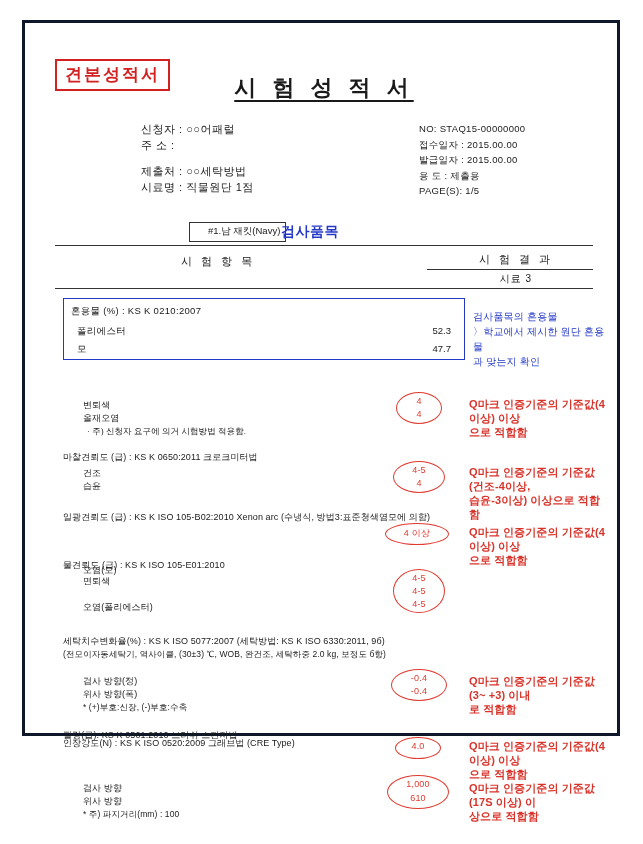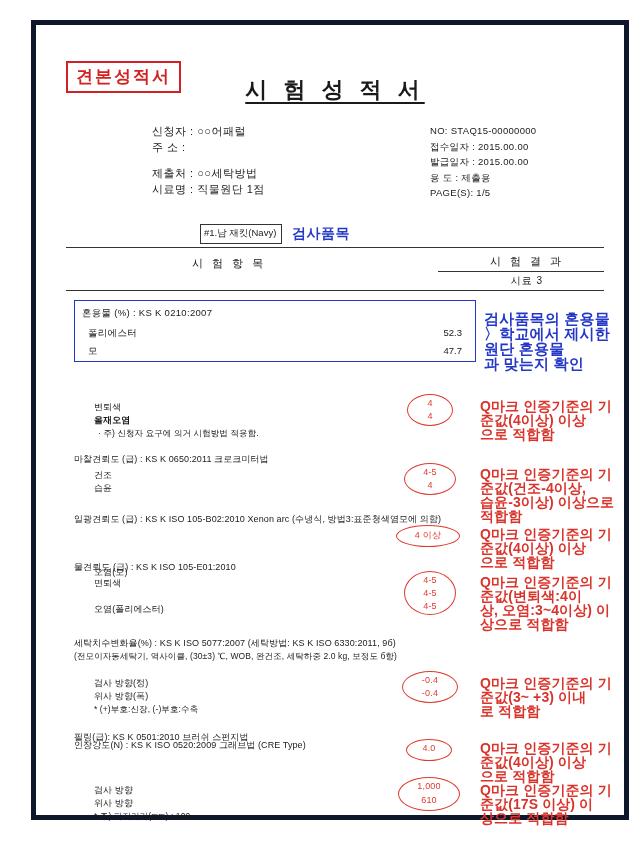--- a/index.html
+++ b/index.html
@@ -13,25 +13,24 @@
     font-family: "Liberation Sans", sans-serif;
     color: #1a1a1a;
     position: relative;
     overflow: hidden;
   }
   .page {
     position: absolute;
     left: 22px;
     top: 20px;
     width: 598px;
-    height: 800px;
-    border: 5px solid #0f172a;
+    height: 716px;
+    border: 3px solid #0f172a;
     background: #fff;
     box-sizing: border-box;
-    margin-left: 9px;
   }
   .inner {
     position: absolute;
     left: 16px;
     top: 14px;
     width: 566px;
     height: 772px;
   }
 
   
@@ -81,21 +80,21 @@
     letter-spacing: 0.3px;
   }
 
   
   .sample-box {
     position: absolute;
     left: 148px;
     top: 185px;
     border: 1px solid #333;
     font-size: 9.5px;
-    padding: 2px 5px 3px 3px;
+    padding: 2px 5px 3px 18px;
     background: #fff;
   }
   .sample-tag {
     position: absolute;
     left: 240px;
     top: 186px;
     font-size: 14px;
     font-weight: bold;
     color: #2438c8;
     letter-spacing: 0.5px;
@@ -167,23 +166,23 @@
   .blend-val {
     position: absolute;
     font-size: 9.5px;
     text-align: right;
     width: 60px;
   }
   .blend-note {
     position: absolute;
     left: 432px;
     top: 272px;
-    font-size: 15px;
+    font-size: 10px;
     color: #2438c8;
-    font-weight: bold;
+    font-weight: normal;
     line-height: 15px;
     letter-spacing: 0.2px;
   }
 
   
   .sec-title {
     position: absolute;
     font-size: 9px;
     letter-spacing: 0.1px;
     white-space: nowrap;
@@ -212,21 +211,21 @@
     position: absolute;
     color: #e03a2f;
     font-size: 9px;
     text-align: center;
     width: 56px;
     letter-spacing: 0.2px;
   }
   .rcomment {
     position: absolute;
     color: #d9342b;
-    font-size: 14px;
+    font-size: 11px;
     font-weight: bold;
     line-height: 14px;
     letter-spacing: 0.1px;
   }
 </style>
 </head>
 <body>
 
 <div class="page">
   <div class="inner">
@@ -265,22 +264,22 @@
     <div class="blend-line" style="left:30px; top:268px;">혼용물 (%) : KS K 0210:2007</div>
     <div class="blend-line" style="left:36px; top:288px;">폴리에스터</div>
     <div class="blend-val" style="left:350px; top:288px;">52.3</div>
     <div class="blend-line" style="left:36px; top:306px;">모</div>
     <div class="blend-val" style="left:350px; top:306px;">47.7</div>
     <div class="blend-note" style="white-space:pre-line;">검사품목의 혼용물
 〉학교에서 제시한 원단 혼용물
    과 맞는지 확인</div>
 
     <div class="sub" style="left:42px; top:362px;">변퇴색</div>
-    <div class="sub" style="left:42px; top:375px;font-weight:bold;">올재오염</div>
-    <div class="note" style="left:46px; top:389px;">· 주) 신청자 요구에 의거 시험방법 적용함.</div>
+    <div class="sub" style="left:42px; top:375px;">올재오염</div>
+    <div class="note" style="left:46px; top:389px;font-family:Liberation Serif, serif;">· 주) 신청자 요구에 의거 시험방법 적용함.</div>
     <div class="ellipse" style="left:355px; top:355px; width:46px; height:32px;"></div>
     <div class="rval" style="left:350px; top:359px;">4</div>
     <div class="rval" style="left:350px; top:372px;">4</div>
     <div class="rcomment" style="left:428px; top:360px; white-space:pre-line;">Q마크 인증기준의 기준값(4이상) 이상
 으로 적합함</div>
 
     <div class="sec-title" style="left:22px; top:414px;">마찰견뢰도 (급) : KS K 0650:2011 크로크미터법</div>
     <div class="sub" style="left:42px; top:430px;">건조</div>
     <div class="sub" style="left:42px; top:443px;">습윤</div>
     <div class="ellipse" style="left:352px; top:424px; width:52px; height:32px;"></div>
@@ -296,22 +295,20 @@
 으로 적합함</div>
 
     <div class="sec-title" style="left:22px; top:522px;">물견뢰도 (급) : KS K ISO 105-E01:2010</div>
     <div class="sub" style="left:42px; top:538px;">면퇴색</div>
     <div class="sub" style="left:42px; top:527px;">오염(모)</div>
     <div class="sub" style="left:42px; top:564px;">오염(폴리에스터)</div>
     <div class="ellipse" style="left:352px; top:532px; width:52px; height:44px;"></div>
     <div class="rval" style="left:350px; top:536px;">4-5</div>
     <div class="rval" style="left:350px; top:549px;">4-5</div>
     <div class="rval" style="left:350px; top:562px;">4-5</div>
-    <div class="rcomment" style="left:428px; top:536px; white-space:pre-line;">Q마크 인증기준의  기준값(변퇴색:4이
-상, 오염:3~4이상) 이상으로 적합함</div>
 
     <div class="sec-title" style="left:22px; top:598px;">세탁치수변화율(%) : KS K ISO 5077:2007 (세탁방법: KS K ISO 6330:2011, 9б)</div>
     <div class="note" style="left:22px; top:612px;">(전모이자동세탁기, 역사이클, (30±3) ℃, WOB, 완건조, 세탁하중 2.0 kg, 보정도 б항)</div>
 
     <div class="sub" style="left:42px; top:638px;">검사 방향(정)</div>
     <div class="sub" style="left:42px; top:651px;">위사 방향(폭)</div>
     <div class="note" style="left:42px; top:665px;">* (+)부호:신장, (-)부호:수축</div>
     <div class="ellipse" style="left:350px; top:632px; width:56px; height:32px;"></div>
     <div class="rval" style="left:350px; top:636px;">-0.4</div>
     <div class="rval" style="left:350px; top:649px;">-0.4</div>

